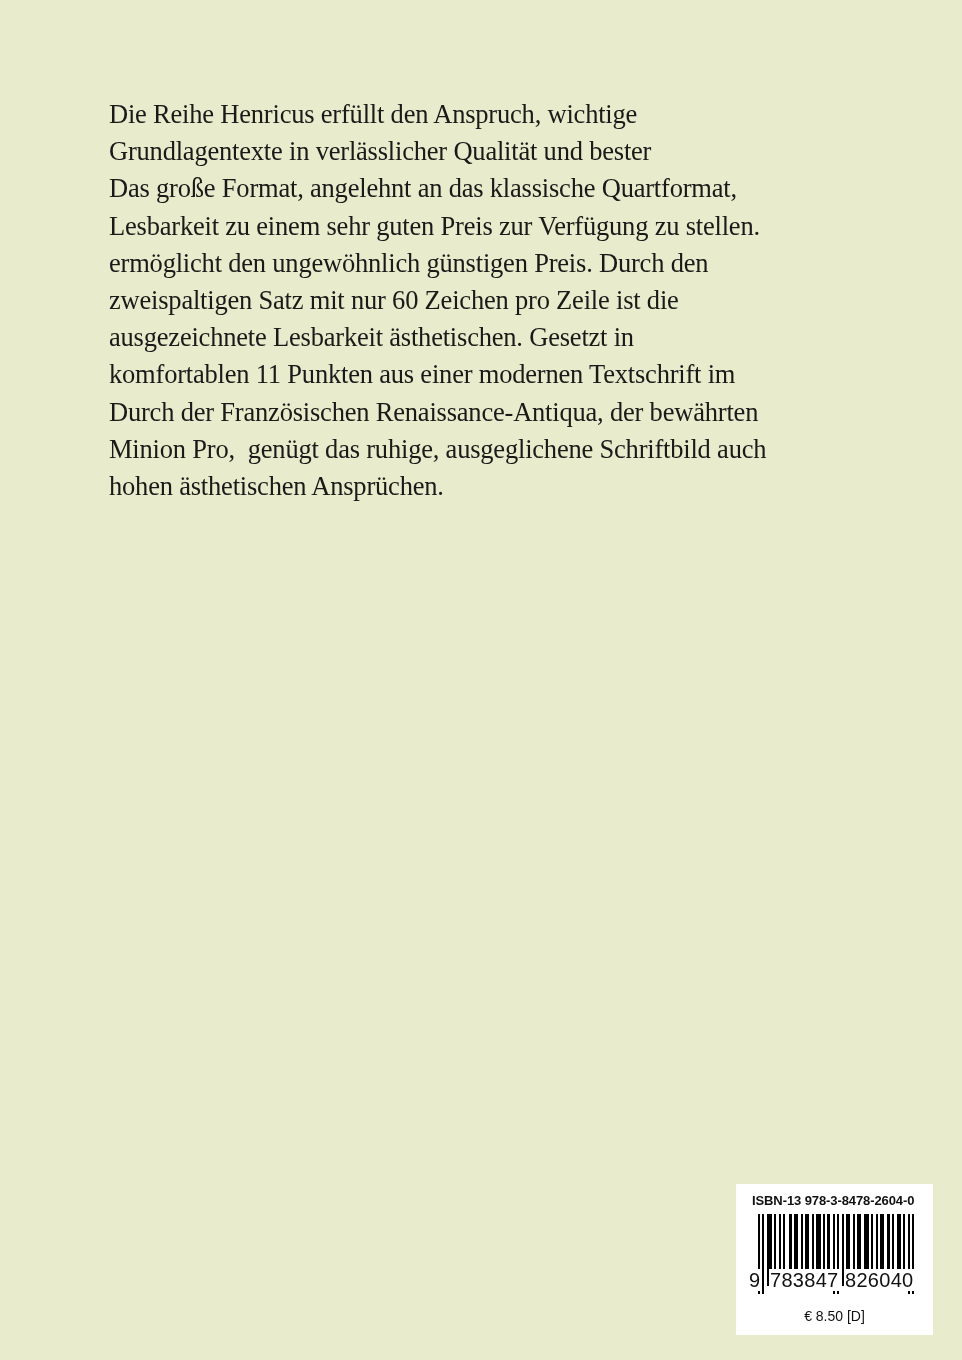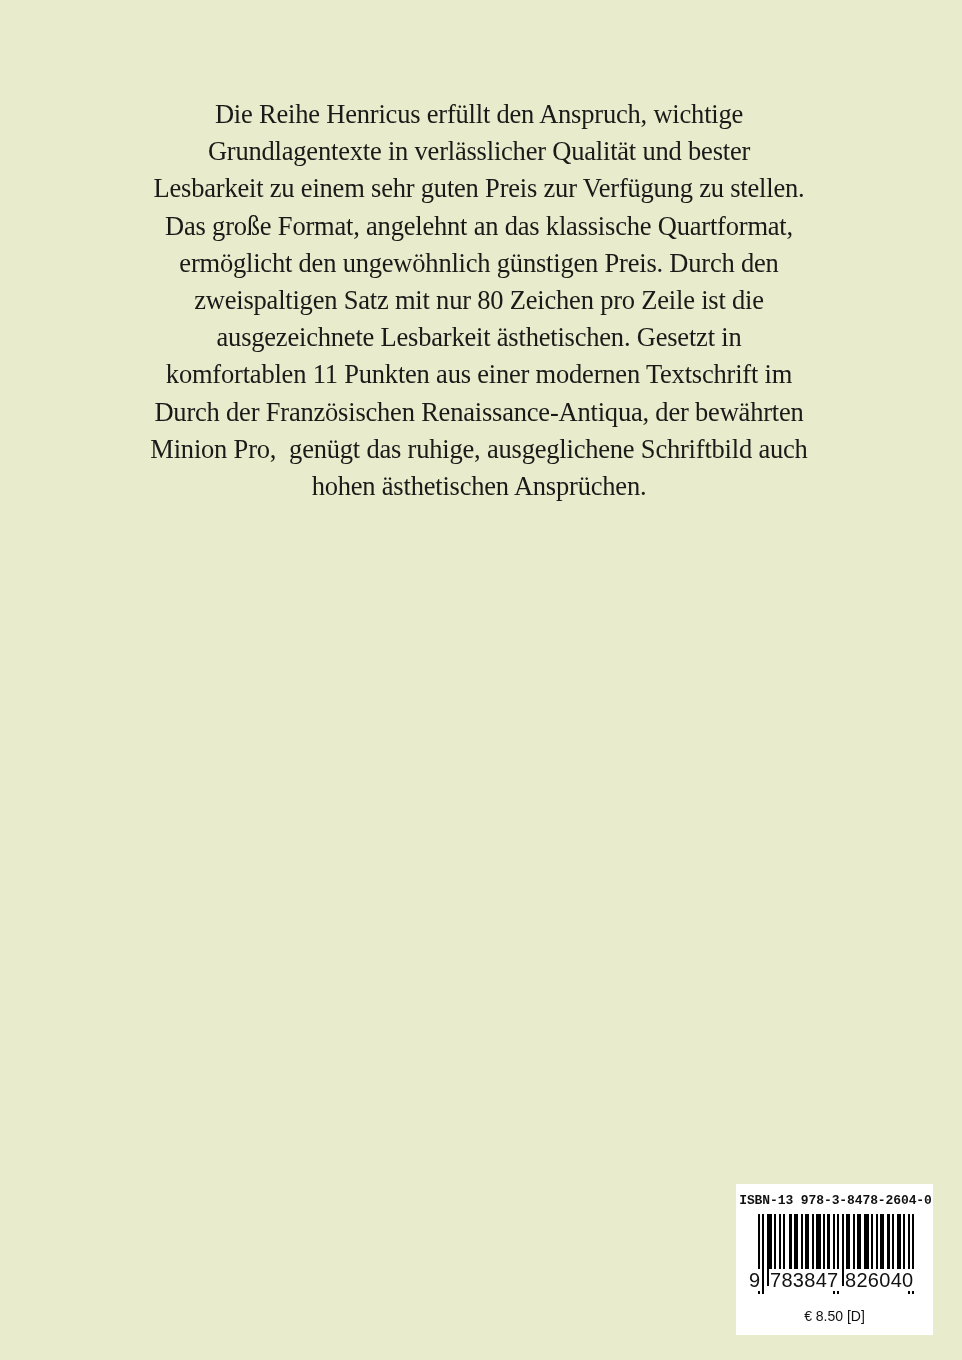--- a/index.html
+++ b/index.html
@@ -20,42 +20,40 @@
     width: 740px;
     font-family: "Liberation Serif", "DejaVu Serif", serif;
     font-size: 26.5px;
     line-height: 37.2px;
     color: #1a1a18;
     letter-spacing: -0.2px;
   }
   .blurb .line {
     display: block;
     white-space: pre;
-    text-align: center;
   }
   .isbn-box {
     position: absolute;
     left: 736px;
     top: 1184px;
     width: 197px;
     height: 151px;
     background: #ffffff;
     font-family: "Liberation Sans", "DejaVu Sans", sans-serif;
     color: #111;
   }
   .isbn-label {
     position: absolute;
     top: 9px;
-    left: 1px;
+    left: 16px;
     width: 100%;
-    text-align: center;
+    text-align: left;
     font-size: 13px;
     font-weight: bold;
     letter-spacing: -0.1px;
-    font-family: Liberation Mono, monospace;
   }
   .barcode {
     position: absolute;
     left: 14px;
     top: 30px;
     width: 172px;
     height: 80px;
   }
   .barcode svg {
     display: block;
@@ -101,24 +99,24 @@
     font-size: 14px;
     font-weight: normal;
   }
 </style>
 </head>
 <body>
 
 <div class="blurb">
   <span class="line">Die Reihe Henricus erfüllt den Anspruch, wichtige</span>
   <span class="line">Grundlagentexte in verlässlicher Qualität und bester</span>
+  <span class="line">Das große Format, angelehnt an das klassische Quartformat,</span>
   <span class="line">Lesbarkeit zu einem sehr guten Preis zur Verfügung zu stellen.</span>
-  <span class="line">Das große Format, angelehnt an das klassische Quartformat,</span>
   <span class="line">ermöglicht den ungewöhnlich günstigen Preis. Durch den</span>
-  <span class="line">zweispaltigen Satz mit nur 80 Zeichen pro Zeile ist die</span>
+  <span class="line">zweispaltigen Satz mit nur 60 Zeichen pro Zeile ist die</span>
   <span class="line">ausgezeichnete Lesbarkeit ästhetischen. Gesetzt in</span>
   <span class="line">komfortablen 11 Punkten aus einer modernen Textschrift im</span>
   <span class="line">Durch der Französischen Renaissance-Antiqua, der bewährten</span>
   <span class="line">Minion Pro,  genügt das ruhige, ausgeglichene Schriftbild auch</span>
   <span class="line">hohen ästhetischen Ansprüchen.</span>
 </div>
 
 <div class="isbn-box">
   <div class="isbn-label">ISBN-13 978-3-8478-2604-0</div>
 

